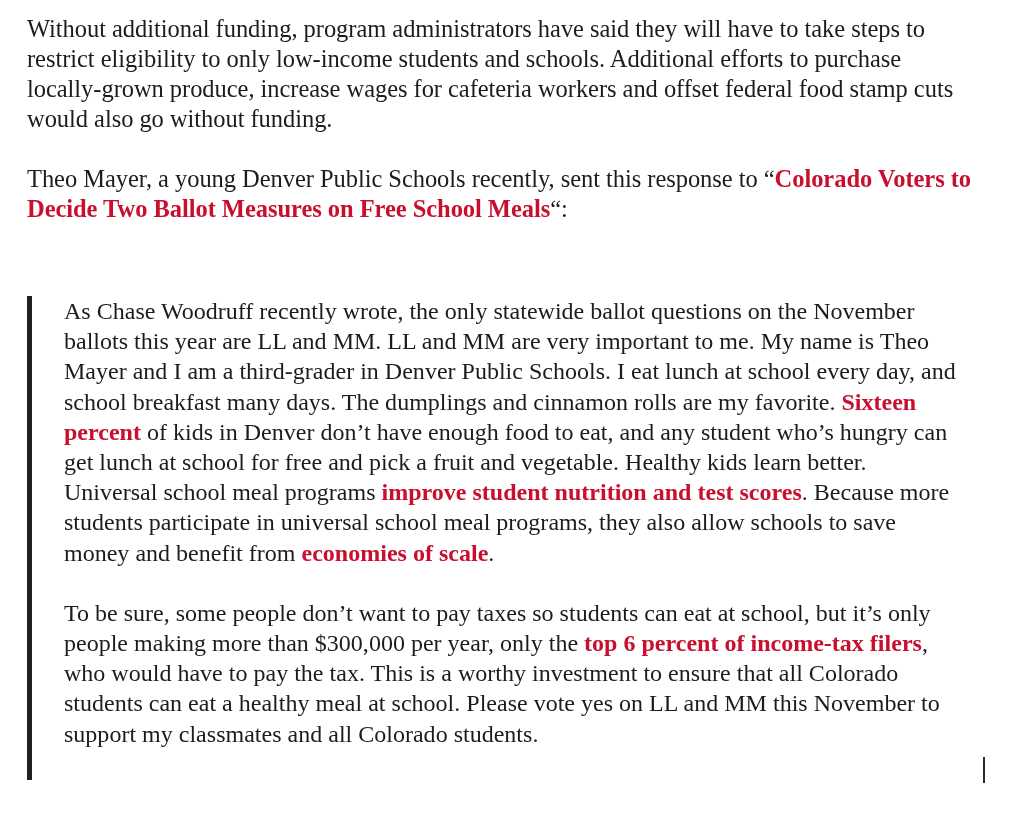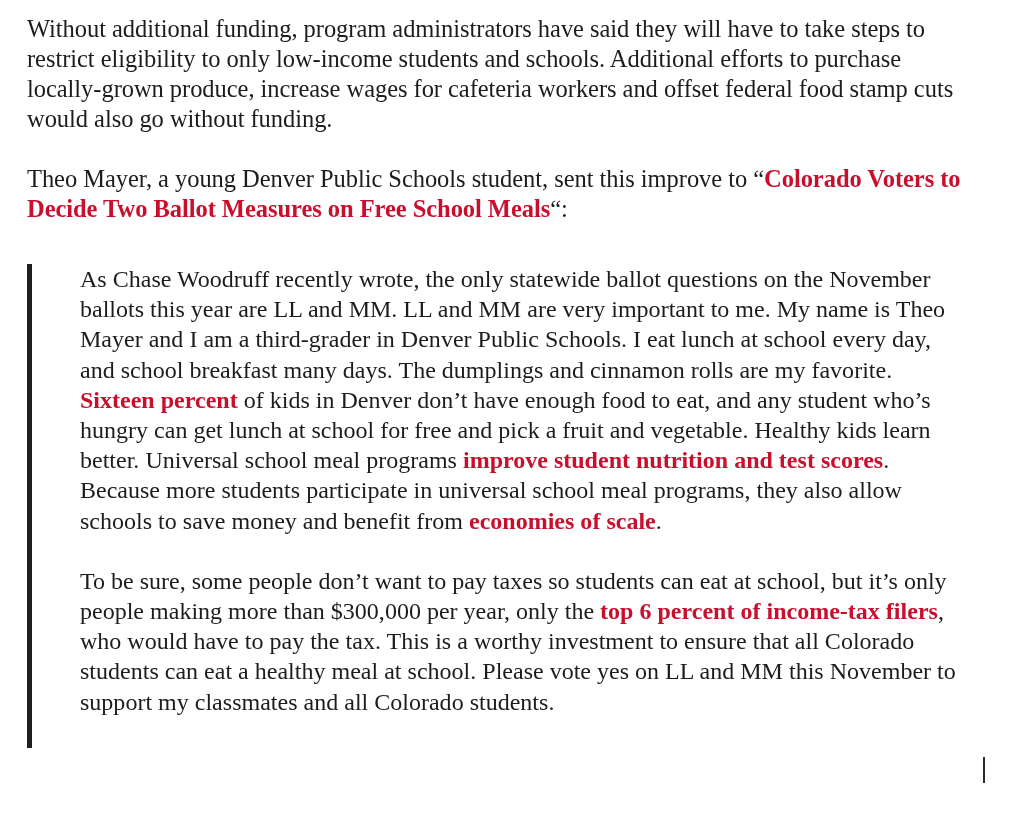--- a/index.html
+++ b/index.html
@@ -44,22 +44,22 @@
     text-decoration: none;
   }
 
   .quote-mark {
     color: #1c1c1c;
     font-weight: normal;
   }
 
   .blockquote {
     position: relative;
-    margin: 40px 0 0 0;
-    padding: 0 0 0 48px;
+    margin: 72px 0 0 0;
+    padding: 0 0 0 32px;
     border-left: 5px solid #231f20;
     min-height: 484px;
     box-sizing: border-box;
   }
 
   .quote-para {
     font-family: "Liberation Serif", "DejaVu Serif", serif;
     font-size: 24px;
     line-height: 30.2px;
     color: #1c1c1c;
@@ -86,21 +86,21 @@
     background: #2b2b2b;
   }
 </style>
 </head>
 <body>
 
 <div class="article">
 
   <p class="body-para">Without additional funding, program administrators have said they will have to take steps to restrict eligibility to only low-income students and schools. Additional efforts to purchase locally-grown produce, increase wages for cafeteria workers and offset federal food stamp cuts would also go without funding.</p>
 
-  <p class="body-para second"><span>Theo Mayer, a young Denver Public Schools student, sent this improve to </span><span class="quote-mark">“</span><a class="link-red" href="#">Colorado Voters to Decide Two Ballot Measures on Free School Meals</a><span class="quote-mark">“</span><span>:</span></p>
+  <p class="body-para second"><span>Theo Mayer, a young Denver Public Schools recently, sent this response to </span><span class="quote-mark">“</span><a class="link-red" href="#">Colorado Voters to Decide Two Ballot Measures on Free School Meals</a><span class="quote-mark">“</span><span>:</span></p>
 
   <blockquote class="blockquote">
 
     <p class="quote-para"><span>As Chase Woodruff recently wrote, the only statewide ballot questions on the November ballots this year are LL and MM. LL and MM are very important to me. My name is Theo Mayer and I am a third-grader in Denver Public Schools. I eat lunch at school every day, and school breakfast many days. The dumplings and cinnamon rolls are my favorite. </span><a class="link-red" href="#">Sixteen percent</a><span> of kids in Denver don’t have enough food to eat, and any student who’s hungry can get lunch at school for free and pick a fruit and vegetable. Healthy kids learn better. Universal school meal programs </span><a class="link-red" href="#">improve student nutrition and test scores</a><span>. Because more students participate in universal school meal programs, they also allow schools to save money and benefit from </span><a class="link-red" href="#">economies of scale</a><span>.</span></p>
 
     <p class="quote-para last"><span>To be sure, some people don’t want to pay taxes so students can eat at school, but it’s only people making more than $300,000 per year, only the </span><a class="link-red" href="#">top 6 percent of income-tax filers</a><span>, who would have to pay the tax. This is a worthy investment to ensure that all Colorado students can eat a healthy meal at school. Please vote yes on LL and MM this November to support my classmates and all Colorado students.</span></p>
 
   </blockquote>
 
   <div class="caret"></div>

